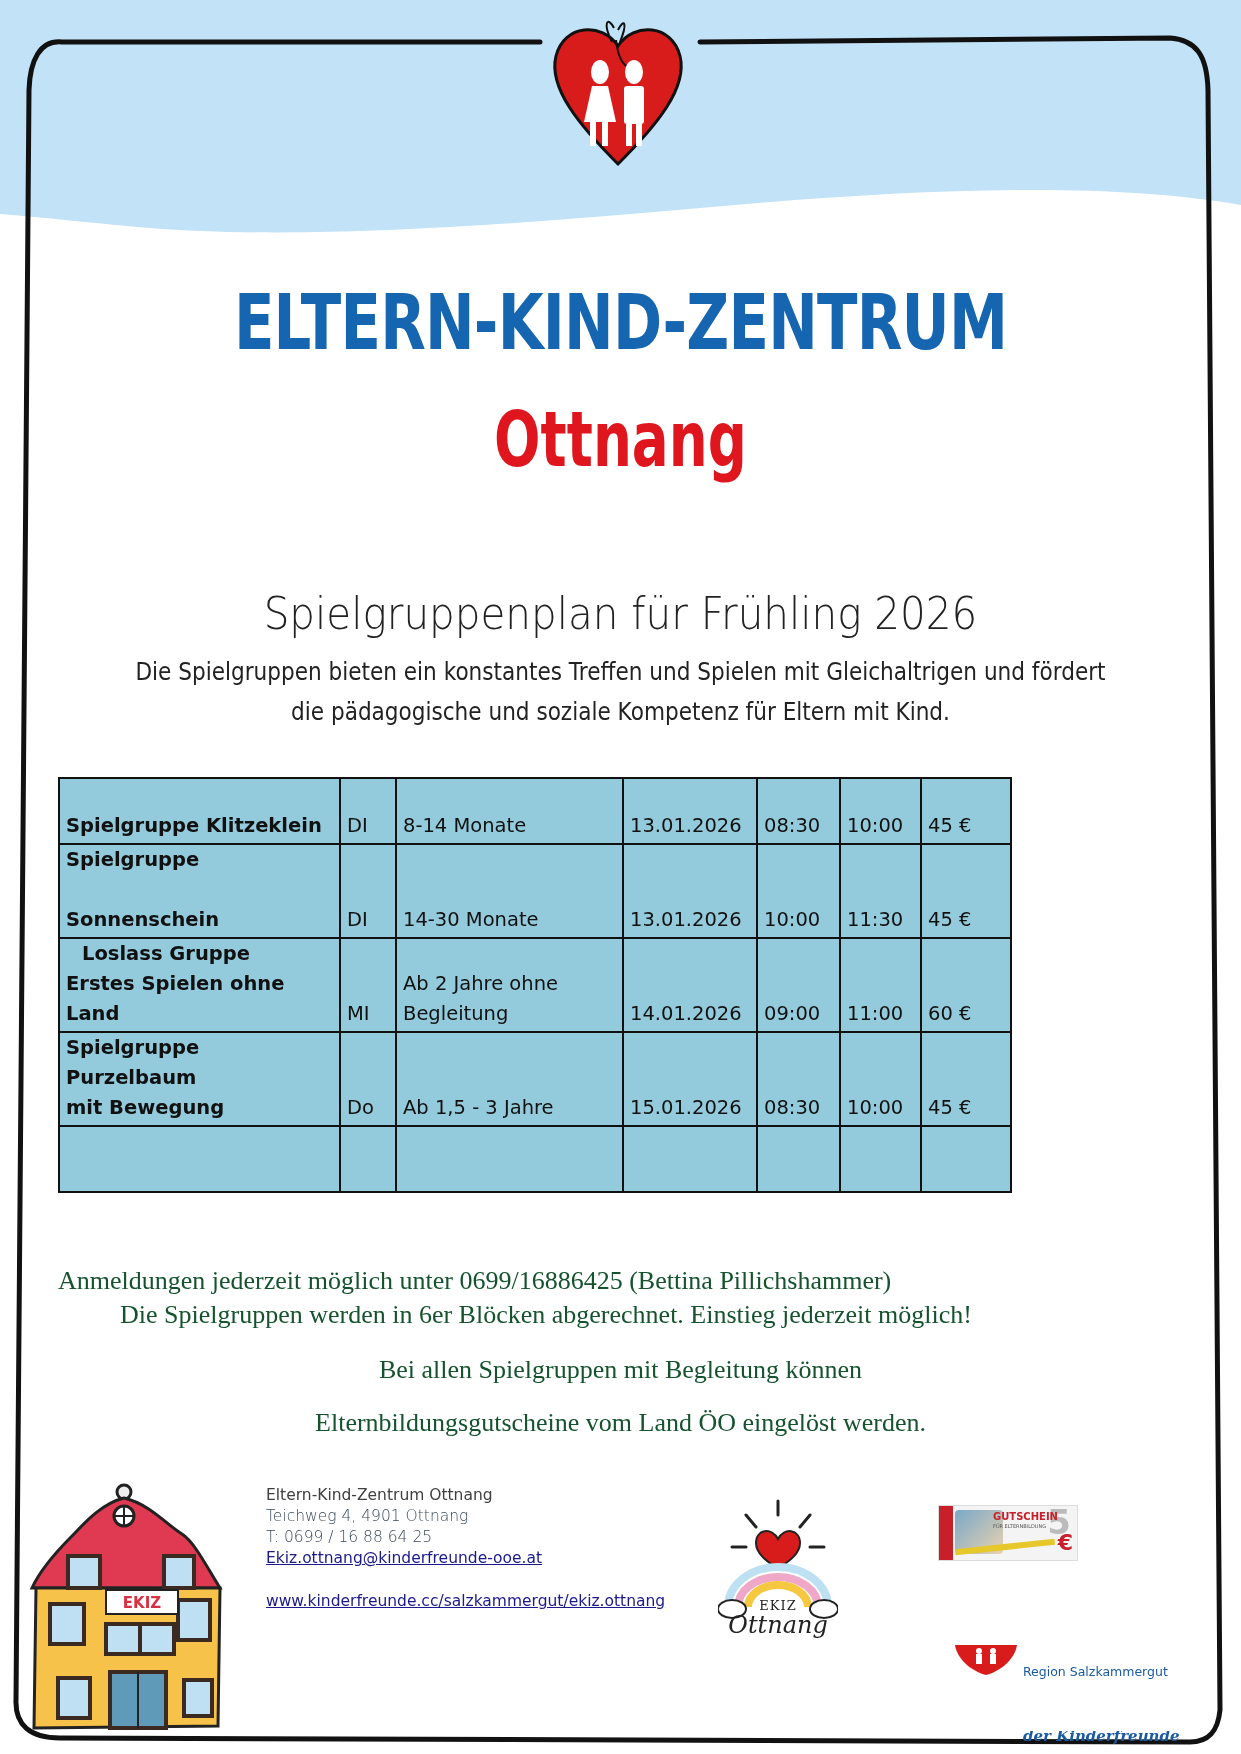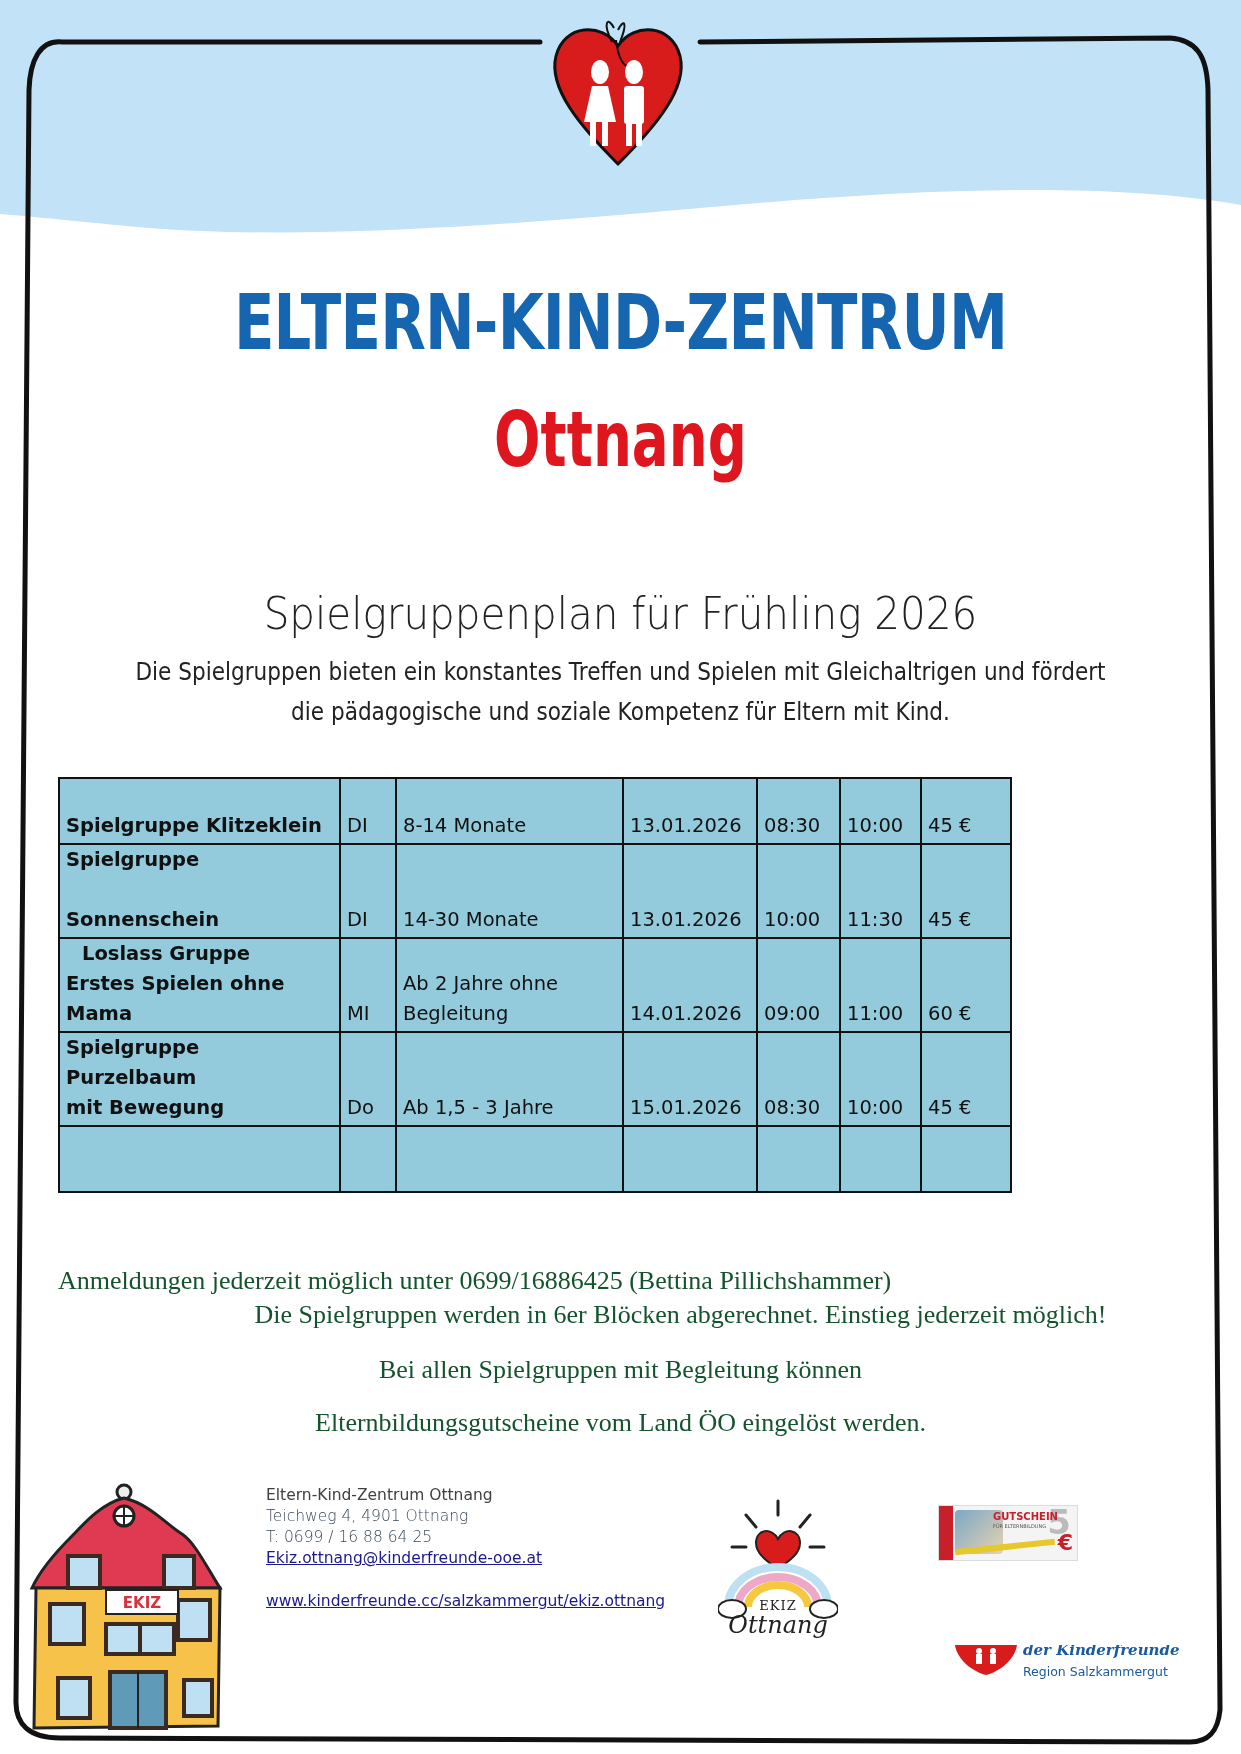--- a/index.html
+++ b/index.html
@@ -40,21 +40,21 @@
   .schedule-table td {
     border: 2px solid #111; vertical-align: bottom; padding: 0 6px 2px 6px; line-height: 30px;
   }
   .schedule-table td.name { font-weight: bold; }
   .schedule-table td.price { text-align: left; }
   .c-name { width: 281px; } .c-day { width: 56px; } .c-age { width: 227px; }
   .c-date { width: 134px; } .c-start { width: 83px; } .c-end { width: 81px; } .c-price { width: 90px; }
 
   .info { position: absolute; left: 0; width: 1241px; font-family: "Liberation Serif", serif; font-size: 26px; color: #14532d; }
   .info-1 { top: 1266px; left: 58px; width: auto; }
-  .info-2 { top: 1300px; text-align: center; padding-left: 120px; }
+  .info-2 { top: 1300px; text-align: left; padding-left: 120px; }
   .info-3 { top: 1355px; text-align: center; }
   .info-4 { top: 1408px; text-align: center; }
 
   .house { position: absolute; left: 22px; top: 1476px; width: 214px; height: 270px; }
 
   .contact { position: absolute; left: 266px; top: 1485px; font-family: "DejaVu Sans", sans-serif; font-size: 15.5px; line-height: 21px; }
   .contact .org { color: #404040; font-weight: 500; }
   .contact .line { color: #3a4a5a; font-weight: 300; }
   .contact a { color: #1a1a8c; text-decoration: underline; }
   .contact .web { margin-top: 22px; display: block; }
@@ -67,21 +67,21 @@
   .voucher { position: absolute; left: 938px; top: 1505px; width: 140px; height: 56px; background: #f4f4f4; border: 1px solid #ddd; overflow: hidden; }
   .voucher .strip { position: absolute; left: 0; top: 0; width: 14px; height: 56px; background: #c8202a; }
   .voucher .photo { position: absolute; left: 16px; top: 4px; width: 48px; height: 44px; background: linear-gradient(135deg,#7aa8c8,#e8d2b0); border-radius: 4px; }
   .voucher .v-title { position: absolute; left: 54px; top: 5px; font-family: "DejaVu Sans", sans-serif; font-size: 10px; font-weight: bold; color: #c8202a; }
   .voucher .v-sub { position: absolute; left: 54px; top: 17px; font-family: "DejaVu Sans", sans-serif; font-size: 5px; color: #555; }
   .voucher .swoosh { position: absolute; left: 16px; top: 38px; width: 100px; height: 6px; background: #e6c82a; transform: rotate(-6deg); }
   .voucher .euro { position: absolute; right: 4px; top: 24px; font-family: "DejaVu Sans", sans-serif; font-weight: bold; font-size: 22px; color: #c8202a; }
   .voucher .five { position: absolute; right: 6px; top: -4px; font-family: "DejaVu Sans", sans-serif; font-weight: bold; font-size: 34px; color: #bbb; }
 
   .kf-logo { position: absolute; left: 955px; top: 1645px; width: 62px; height: 30px; }
-  .kf-name { position: absolute; left: 1023px; top: 1645px; font-family: "DejaVu Serif", serif; font-weight: bold; font-style: italic; font-size: 15px; color: #1a5aa0; height: 14px; overflow: hidden; line-height: 10px; }
+  .kf-name { position: absolute; left: 1023px; top: 1731px; font-family: "DejaVu Serif", serif; font-weight: bold; font-style: italic; font-size: 15px; color: #1a5aa0; height: 14px; overflow: hidden; line-height: 10px; }
   .kf-region { position: absolute; left: 1023px; top: 1664px; font-family: "DejaVu Sans", sans-serif; font-size: 12.5px; color: #1a5aa0; }
 </style>
 </head>
 <body>
 
 <svg class="sky" viewBox="0 0 1241 260">
   <path d="M0,0 H1241 V205 C1100,180 900,190 700,208 C500,226 300,240 150,228 C80,222 30,216 0,214 Z" fill="#c2e2f7"></path>
 </svg>
 
 <svg class="frame" viewBox="0 0 1241 1754">
@@ -147,21 +147,21 @@
         </td>
         <td>13.01.2026</td>
         <td>10:00</td>
         <td>11:30</td>
         <td class="price">45 €</td>
       </tr>
       <tr style="height: 92px;">
         <td class="name">
           <div style="min-height: 30px; margin-left: 16px;">Loslass Gruppe</div>
           <div style="min-height: 30px;">Erstes Spielen ohne</div>
-          <div style="min-height: 30px;">Mama</div>
+          <div style="min-height: 30px;">Land</div>
         </td>
         <td>MI</td>
         <td>
           <div style="min-height: 30px;">Ab 2 Jahre ohne</div>
           <div style="min-height: 30px;">Begleitung</div>
         </td>
         <td>14.01.2026</td>
         <td>09:00</td>
         <td>11:00</td>
         <td class="price">60 €</td>

